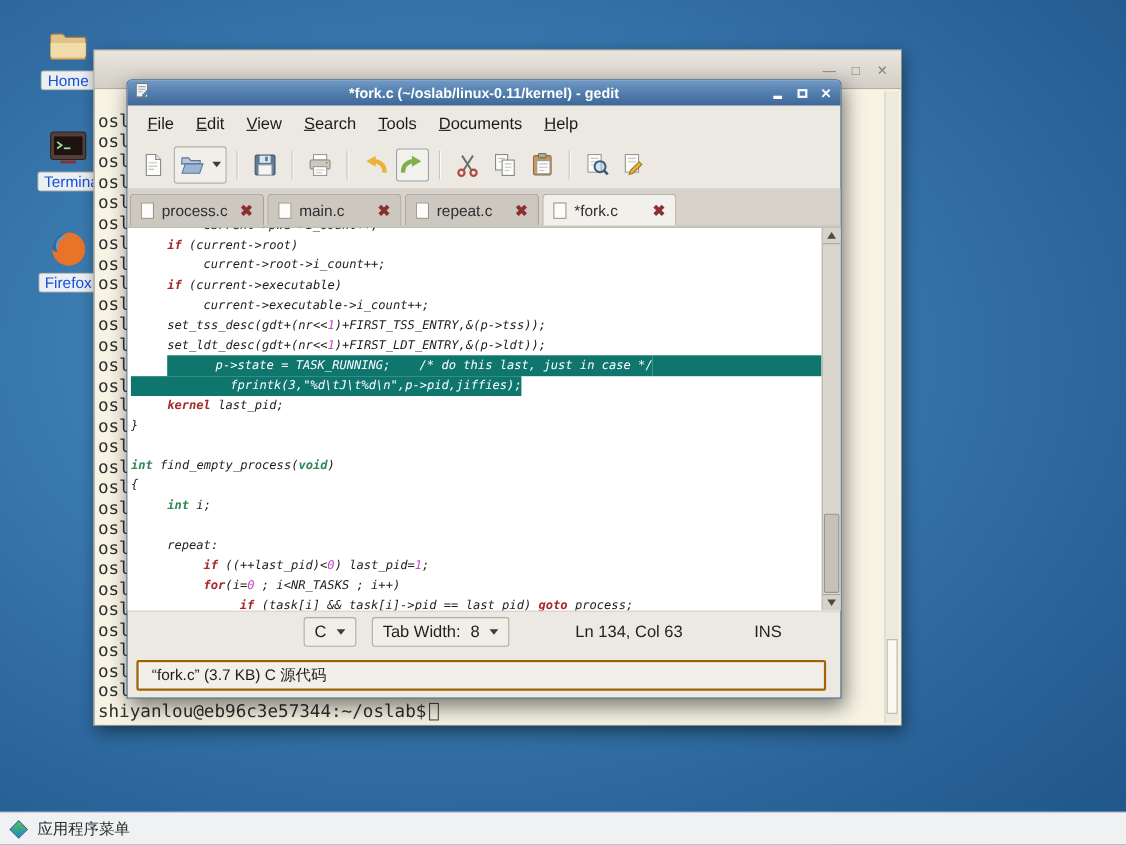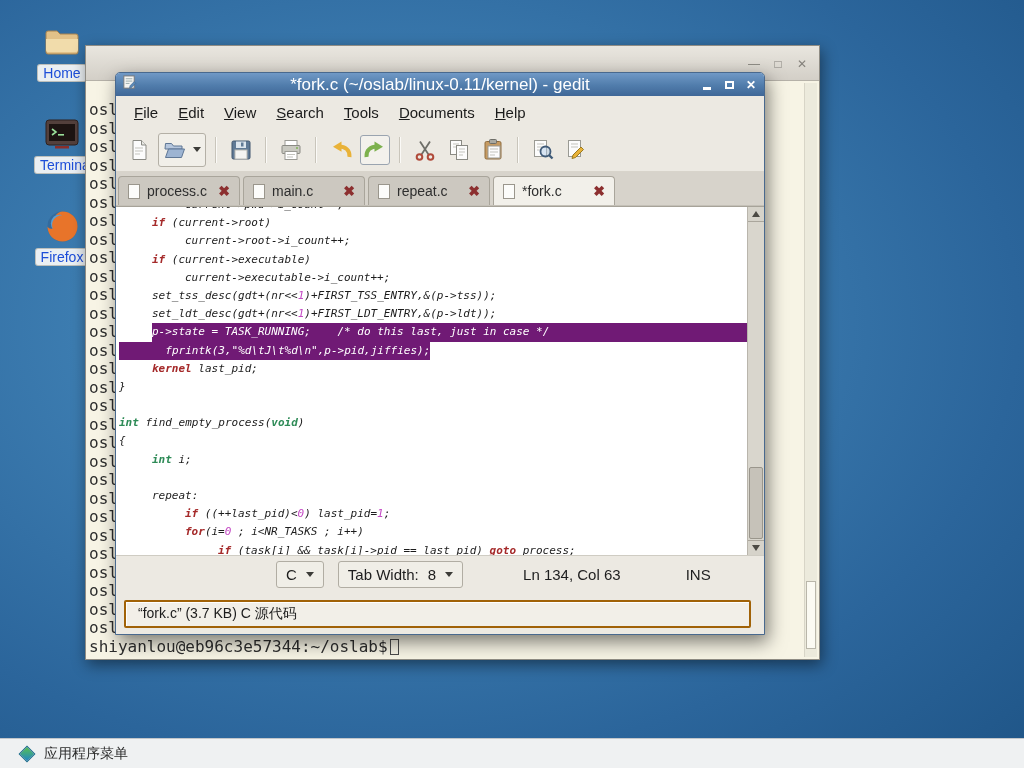--- a/index.html
+++ b/index.html
@@ -9,21 +9,21 @@
     background: radial-gradient(ellipse at 38% 42%, #4b8fc2 0%, #3c7cb0 35%, #2b659b 70%, #1f5587 100%); }
 
   
   .dicon { position:absolute; left:34px; width:56px; text-align:center; z-index:1; cursor:default; }
   .dicon .ic { height:36px; display:flex; align-items:center; justify-content:center; }
   .dlabel { display:inline-block; margin-top:4px; background:rgba(250,250,248,.92); border:1px solid rgba(160,160,150,.6);
     border-radius:3px; padding:0 5px; font-size:14px; color:#1d4ed8; white-space:nowrap; }
 
   
   .panel { position:absolute; left:0; right:0; bottom:0; height:30px; background:#eff1f2; border-top:1px solid #c2c6ca;
-    display:flex; align-items:center; padding-left:10px; z-index:5; }
+    display:flex; align-items:center; z-index:5; }
   .appmenu { display:flex; align-items:center; height:26px; padding:0 8px; border-radius:3px; font-size:14px; color:#2a2a2a; }
   .gem { width:12px; height:12px; transform:rotate(45deg); background:linear-gradient(135deg,#59c14e,#1f86c9);
     border:1px solid #1a6a8a; margin:0 11px 0 3px; }
 
   
   .term-win { position:absolute; left:85px; top:45px; width:735px; height:615px; z-index:2;
     background:#f7f4e5; border:1px solid #8f8c84; box-shadow:2px 5px 14px rgba(0,0,0,.45); }
   .term-title { height:35px; background:linear-gradient(#e9e6df,#d3cfc7); border-bottom:1px solid #b5b1a8;
     display:flex; align-items:center; justify-content:center; position:relative; }
   .term-title-text { font-size:13px; font-weight:bold; color:#7c7974; }
@@ -38,21 +38,21 @@
   .cursor { width:9px; height:16px; border:1px solid #4a4a4a; margin-left:2px; }
   .term-scroll { position:absolute; right:2px; top:2px; bottom:2px; width:13px; background:#eceadc; border-left:1px solid #d8d5c7; }
   .term-thumb { position:absolute; left:1px; right:1px; bottom:8px; height:68px; background:#fbfaf2; border:1px solid #b9b6a9; }
 
   
   .gedit { position:absolute; left:115px; top:72px; width:650px; height:563px; z-index:3;
     background:#ece9e2; border:1px solid #49698e; border-radius:5px 5px 0 0;
     box-shadow:3px 7px 18px rgba(0,0,0,.5); }
   .g-title { height:23px; border-radius:4px 4px 0 0; background:linear-gradient(#7099c6 0%, #507cab 55%, #3f6797 100%);
     display:flex; align-items:center; padding:0 6px; position:relative; }
-  .g-title-text { position:absolute; left:0; right:0; text-align:center; color:#fff; font-size:17px; font-weight:normal; pointer-events:none; }
+  .g-title-text { position:absolute; left:0; right:0; text-align:center; color:#fff; font-size:13px; font-weight:bold; pointer-events:none; }
   .g-btns { position:absolute; right:6px; top:0; height:23px; display:flex; align-items:center; gap:8px; }
   .g-btns .wb { width:14px; height:14px; display:flex; align-items:center; justify-content:center; color:#fff; font-size:12px; font-weight:bold; }
   .wb-min i { display:block; width:8px; height:3px; background:#fff; margin-top:7px; }
   .wb-max i { display:block; width:9px; height:8px; border:2px solid #fff; }
 
   .g-menu { height:32px; display:flex; align-items:center; padding-left:8px; font-size:15px; color:#1b1b1b; }
   .menu-item { padding:5px 10px; border-radius:3px; }
 
   .g-toolbar { height:44px; display:flex; align-items:center; padding:0 8px; gap:4px; border-bottom:1px solid #d8d4cb; }
   .tbtn { width:30px; height:30px; display:flex; align-items:center; justify-content:center; border-radius:3px; }
@@ -70,21 +70,21 @@
 
   .g-edit { position:relative; height:349px; background:#fff; border-top:1px solid #a7a399; display:flex; overflow:hidden;font-style:italic; }
   .code { flex:1; overflow:hidden; margin-top:-11px; padding-left:3px;
     font-family:"DejaVu Sans Mono", monospace; font-size:11px; line-height:18.2px; color:#1c1c1c; }
   .cl { display:flex; height:18.2px; white-space:pre; }
   .ind { flex:none; }
   .tk-k { color:#a52a2a; font-weight:bold; }
   .tk-t { color:#2e8b57; font-weight:bold; }
   .tk-n { color:#c44ac4; }
   .tk-s { color:#ffffff; }
-  .selbg { background:#701a75; }
+  .selbg { background:#0f766e;padding-left:44px; }
   .fill { flex:1; }
   .vscroll { width:17px; background:#d9d6cd; border-left:1px solid #b9b5ac; position:relative; }
   .sb-btn { position:absolute; left:0; right:0; height:15px; background:#d6d3ca; display:flex; align-items:center; justify-content:center; }
   .sb-up { top:0; border-bottom:1px solid #aaa69c; }
   .sb-down { bottom:0; border-top:1px solid #aaa69c; }
   .tri-up { width:0; height:0; border-left:4px solid transparent; border-right:4px solid transparent; border-bottom:6px solid #4c4a44; }
   .tri-down { width:0; height:0; border-left:4px solid transparent; border-right:4px solid transparent; border-top:6px solid #4c4a44; }
   .sb-thumb { position:absolute; left:1px; right:1px; top:260px; height:72px; background:#c6c2b9; border:1px solid #9a968c; border-radius:2px; }
 
   .g-status { height:37px; display:flex; align-items:center; padding:0 10px; font-size:15px; color:#1e1e1e; border-top:1px solid #cfccc3; }

